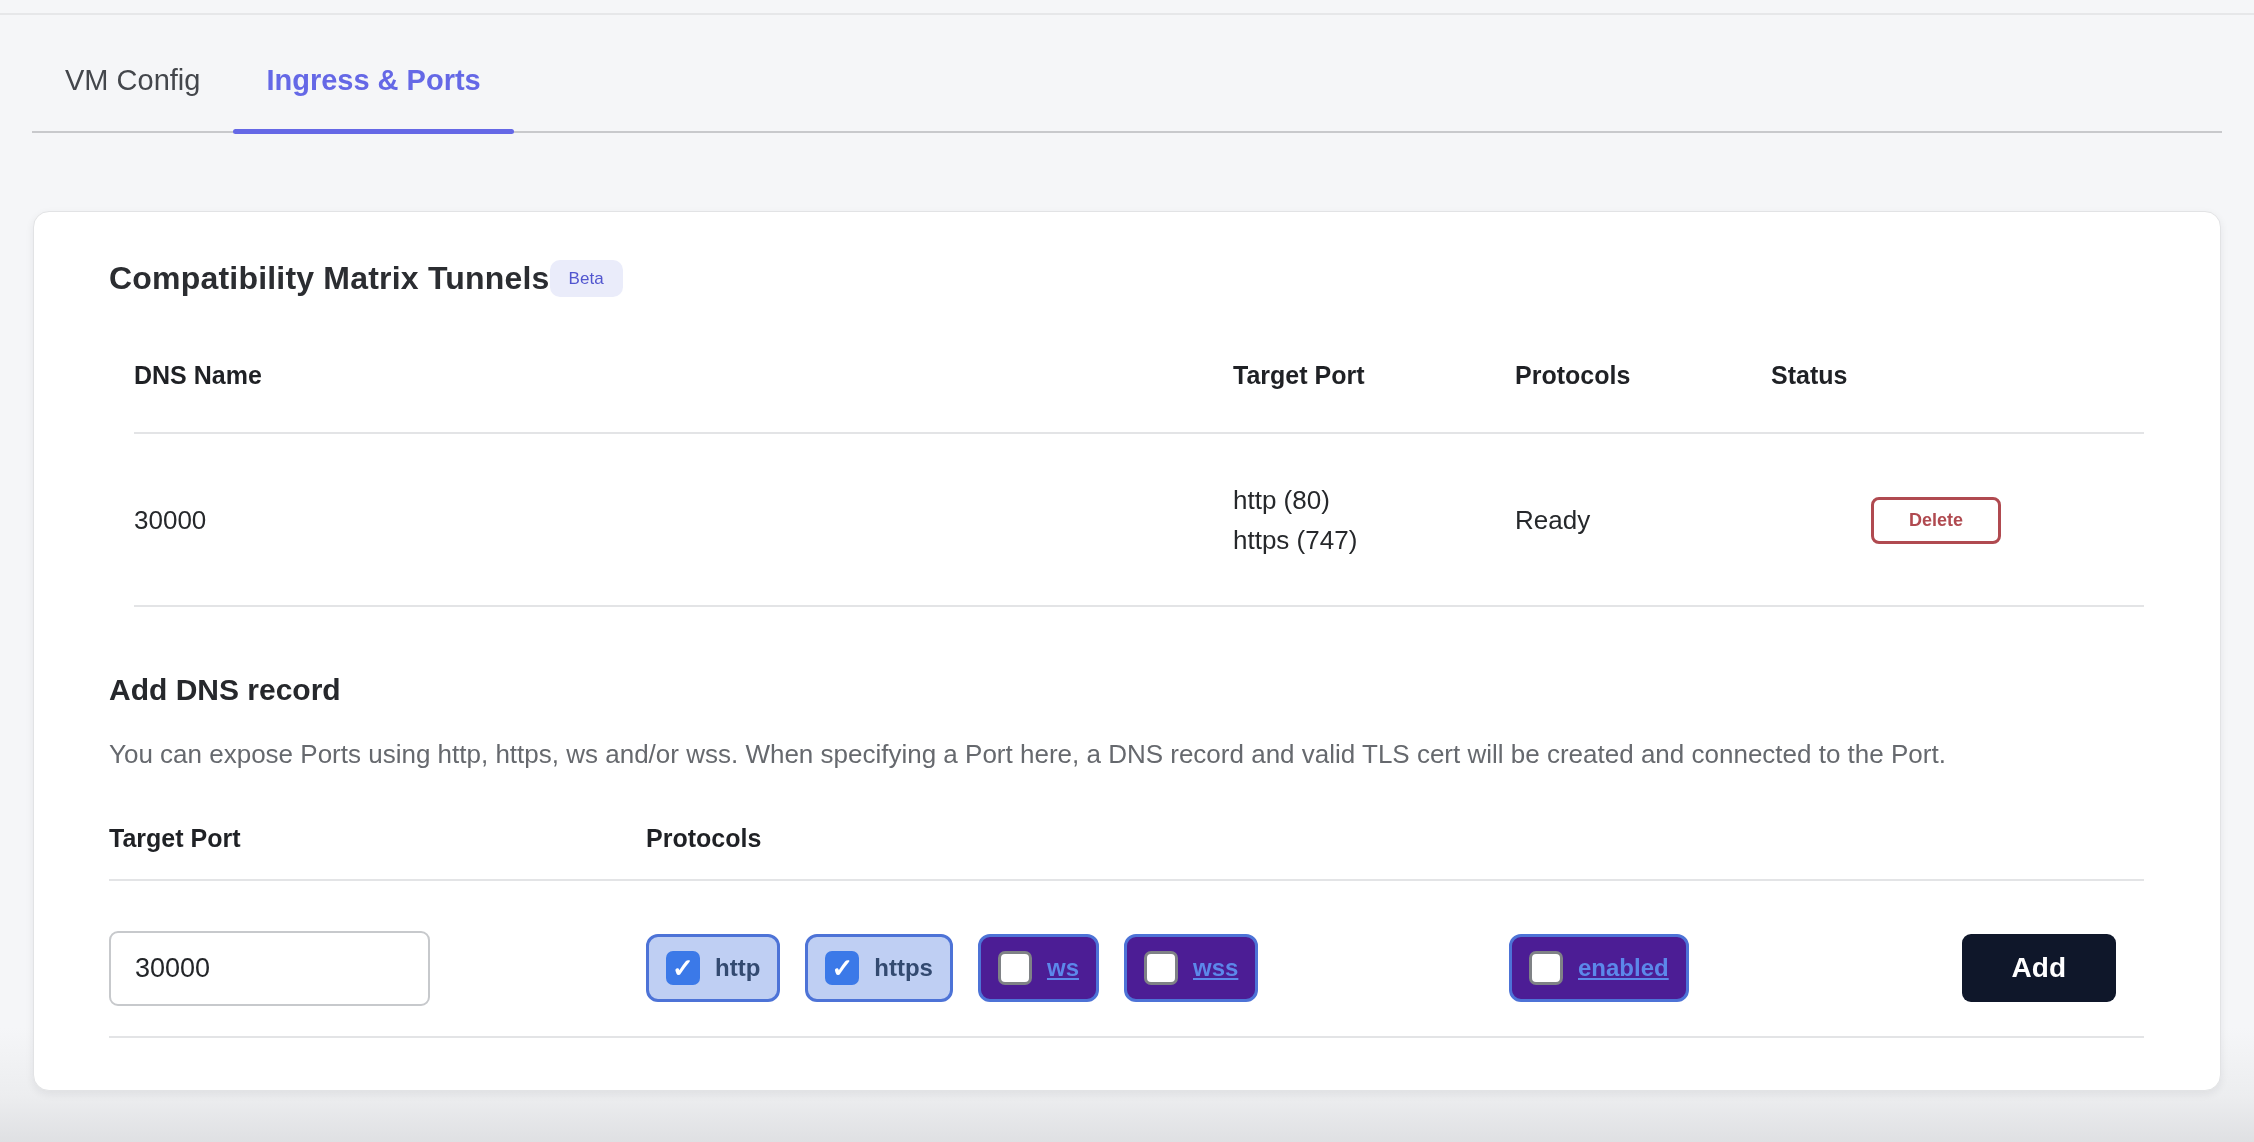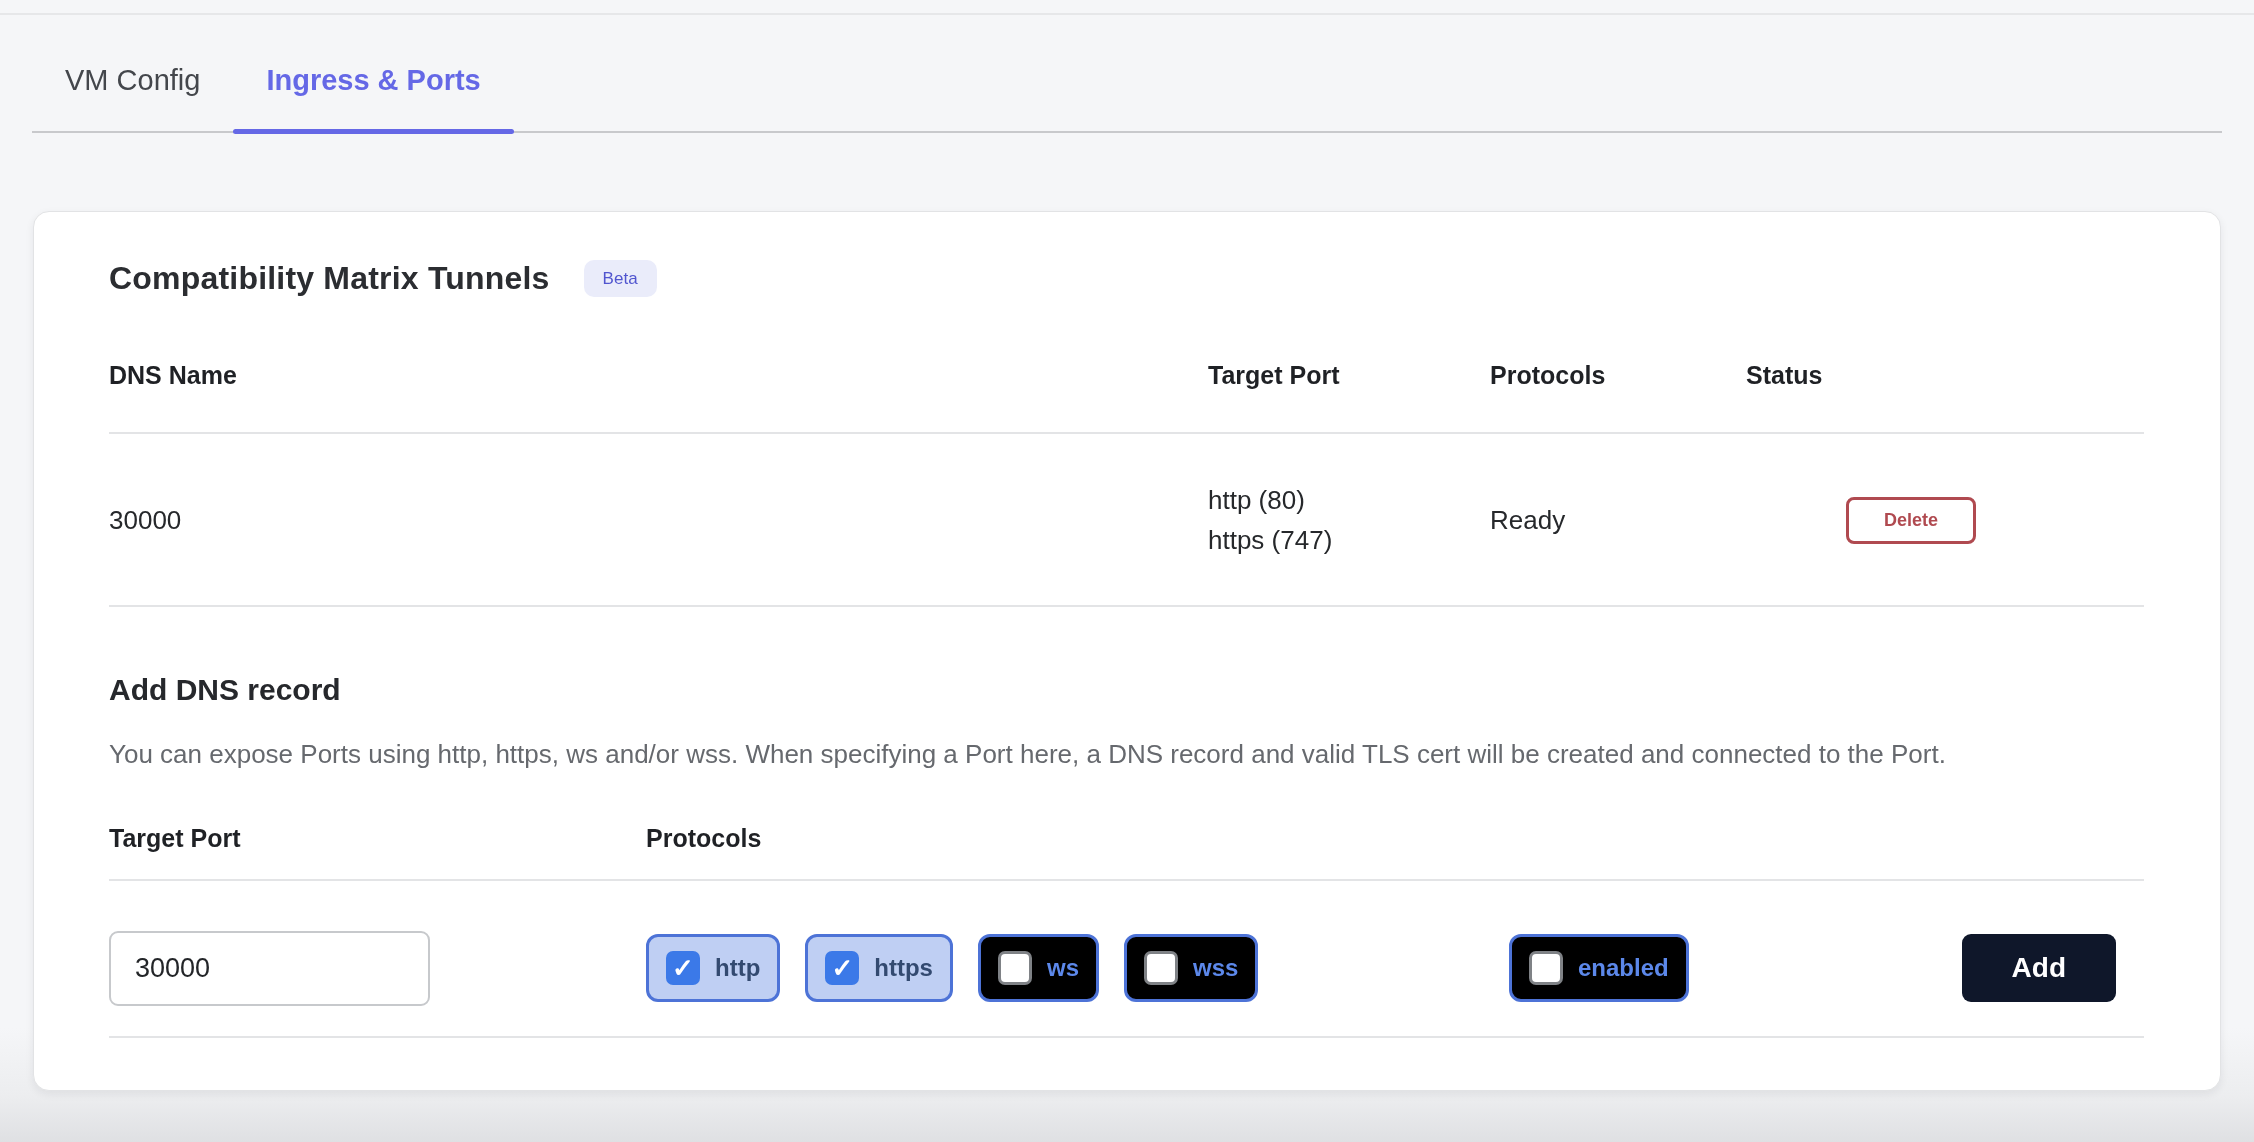--- a/index.html
+++ b/index.html
@@ -24,29 +24,29 @@
     content:""; position:absolute; left:0; right:0; bottom:-3px; height:5px;
     background:#6568e6; border-radius:3px;
   }
 
   
   .card {
     margin:78px 33px 0 33px; background:#ffffff; border:1px solid #e2e3e5;
     border-radius:16px; box-shadow:0 3px 8px rgba(30,32,40,.07);
     padding:48px 76px 42px 75px; height:880px;
   }
-  .card-title-row { display:flex; align-items:center; gap:34px; }
+  .card-title-row { display:flex; align-items:center; }
   .card-title { font-size:32px; font-weight:700; color:#2b2d31; letter-spacing:.2px; }
   .beta-badge {
     background:#eaecfa; color:#5155cf; font-size:17px; font-weight:400;
     padding:10px 19px; border-radius:10px; line-height:1;
   }
 
   
-  .grid-cols { display:grid; grid-template-columns:1099px 282px 256px 260px 1fr; align-items:center; }
+  .grid-cols { display:grid; grid-template-columns:1099px 282px 256px 260px 1fr; align-items:center;margin-left:25px; }
   .tbl-header { padding:64px 0 42px 0; border-bottom:2px solid #e3e4e6; }
   .tbl-header .th { font-size:25px; font-weight:700; color:#1f2125; }
   .tbl-row { padding:46px 0 44px 0; border-bottom:2px solid #e3e4e6; }
   .cell { font-size:26px; color:#26282b; }
   .protocols-cell { line-height:1.55; }
   .dns-pill {
     display:inline-flex; align-items:center; gap:16px; background:#ededef;
     border-radius:9px; padding:13px 18px 13px 22px; max-width:100%;
   }
   .dns-text { font-family:"DejaVu Sans Mono", monospace; font-size:23px; color:#55585c; white-space:nowrap; }
@@ -79,21 +79,21 @@
     font-size:27px; color:#232528; padding:0 24px;
     font-family:"Liberation Sans", sans-serif; background:#ffffff; outline:none;
   }
   .pill-group { display:flex; gap:25px; }
   .check-pill {
     display:inline-flex; align-items:center; gap:15px; border-radius:12px;
     padding:14px 17px; font-size:24px; font-weight:700; cursor:pointer;
     border:3px solid #4d73d7;
   }
   .check-pill.checked { background:#bfcff3; color:#334a70; }
-  .check-pill.unchecked { background:#000000; color:#5c88ea; }
+  .check-pill.unchecked { background:#4c1d95; color:#5c88ea;text-decoration:underline; }
   .cb { width:34px; height:34px; border-radius:7px; display:inline-flex; align-items:center; justify-content:center; flex:0 0 auto; }
   .cb.checked { background:#3b79e8; color:#ffffff; font-size:26px; font-weight:700; }
   .cb.checked::after { content:"\2713"; }
   .cb.unchecked { background:#ffffff; border:3px solid #7f8286; }
   .add-btn-cell { display:flex; justify-content:flex-end; padding-right:28px; }
   .add-btn {
     background:#0f172a; color:#ffffff; border:none; border-radius:9px;
     font-size:28px; font-weight:700; padding:18px 50px; cursor:pointer;
     font-family:"Liberation Sans", sans-serif;
   }

